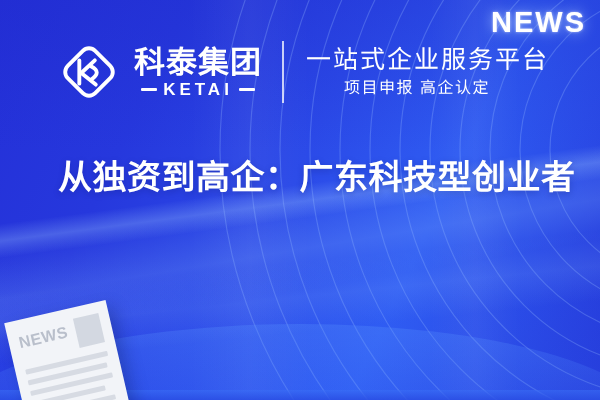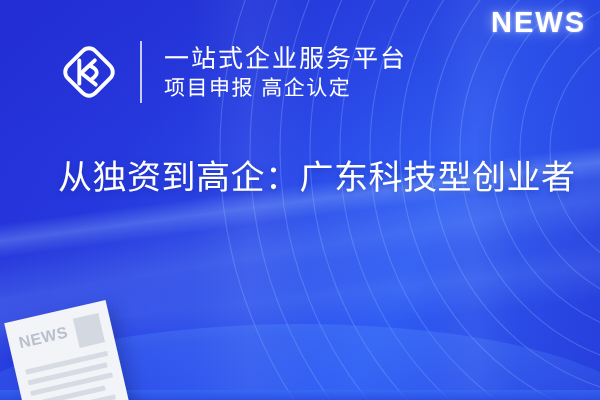--- a/index.html
+++ b/index.html
@@ -177,28 +177,30 @@
     flex-direction: column;
     gap: 6px;
   }
   .tagline-main {
     color: #ffffff;
     font-size: 25px;
     font-weight: 400;
     letter-spacing: 2px;
     line-height: 1.05;
     white-space: nowrap;
+    font-family: Liberation Serif, serif;
   }
   .tagline-sub {
     color: #ffffff;
-    font-size: 21px;
+    font-size: 16px;
     font-weight: 400;
     letter-spacing: 1.5px;
     line-height: 1.05;
     white-space: nowrap;
+    margin-left: 38px;
   }
 
   
   .news-mark {
     position: absolute;
     top: 8px;
     right: 14px;
     color: #ffffff;
     font-size: 29px;
     font-weight: 700;
@@ -210,21 +212,21 @@
   
   .title {
     position: absolute;
     left: 58px;
     top: 152px;
     right: 30px;
   }
   .title-line {
     color: #ffffff;
     font-size: 34px;
-    font-weight: 400;
+    font-weight: 700;
     letter-spacing: 0.5px;
     line-height: 50px;
     white-space: nowrap;
     text-shadow: 0 2px 6px rgba(10,20,90,0.25);
   }
 
   
   .paper {
     position: absolute;
     left: 6px;
@@ -317,20 +319,28 @@
       <span class="logo-mark">
         <svg viewBox="0 0 64 64" xmlns="http://www.w3.org/2000/svg">
           <g transform="rotate(45 32 32)">
             <rect x="12" y="12" width="40" height="40" rx="9" ry="9" fill="none" stroke="#ffffff" stroke-width="4"></rect>
           </g>
           <path d="M22 20 L22 44" stroke="#ffffff" stroke-width="4" fill="none" stroke-linecap="round"></path>
           <path d="M38 20 L24 33 L39 45" stroke="#ffffff" stroke-width="4" fill="none" stroke-linecap="round" stroke-linejoin="round"></path>
           <path d="M34 26 Q46 32 34 40" stroke="#ffffff" stroke-width="4" fill="none" stroke-linecap="round"></path>
         </svg>
       </span>
+      <span class="logo-words">
+        <span class="logo-cn">科泰集团</span>
+        <span class="logo-en-row">
+          <i class="logo-dash"></i>
+          <span class="logo-en">KETAI</span>
+          <i class="logo-dash"></i>
+        </span>
+      </span>
     </div>
 
     <div class="divider"></div>
 
     <div class="tagline">
       <span class="tagline-main">一站式企业服务平台</span>
       <span class="tagline-sub">项目申报 高企认定</span>
     </div>
   </div>
 

